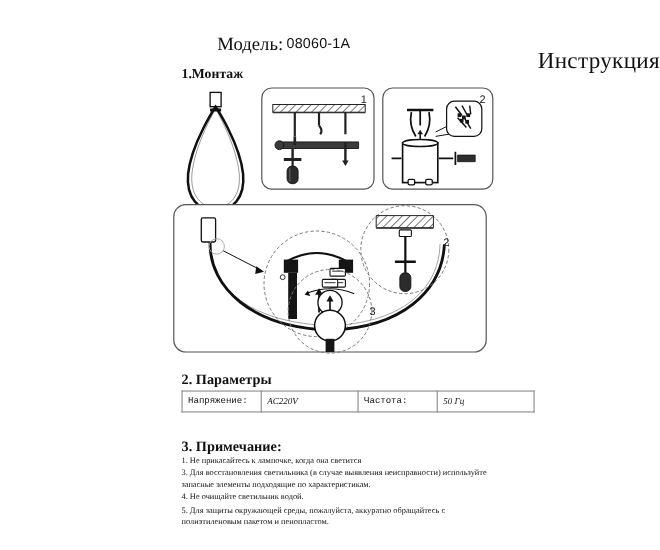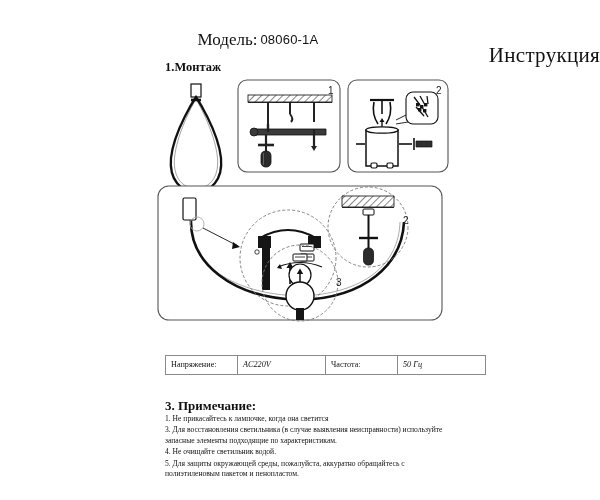--- a/index.html
+++ b/index.html
@@ -82,21 +82,21 @@
     color: #111;
   }
   .params-table td {
     border: 1px solid #8a8a8a;
     padding: 3px 4px 3px 5px;
     height: 12px;
     line-height: 1.1;
     white-space: nowrap;
     overflow: hidden;
   }
-  .params-table td.label { width: 62px; }
+  .params-table td.label { width: 62px; font-family: Liberation Mono, monospace; }
   .params-table td.value { width: 78px; font-style: italic; }
 
   
   .notes {
     position: absolute;
     left: 165px; top: 414px;
     width: 282px;
     font-family: "Liberation Serif", serif;
     font-size: 7.6px;
     line-height: 1.42;
@@ -242,20 +242,21 @@
         <path d="M130 192 l -3 4 l 5 1 z" fill="#111"></path>
         <line x1="150" y1="212" x2="150" y2="198" stroke="#111" stroke-width="1.5"></line>
         <path d="M146.8 202 l 3.2 -5.5 l 3.2 5.5" fill="#111"></path>
         <circle cx="150" cy="224" r="14" fill="#fff" stroke="#111" stroke-width="1.4"></circle>
         <rect x="146" y="236" width="8" height="12" fill="#151515"></rect>
         <text x="186" y="214" font-family="Liberation Sans, sans-serif" font-size="10" fill="#222">3</text>
       </g>
     </svg>
   </div>
 
+  <div class="section-heading" id="heading-params">2. Параметры</div>
 
   <table class="params-table">
     <tbody>
       <tr>
         <td class="label">Напряжение:</td>
         <td class="value">AC220V</td>
         <td class="label">Частота:</td>
         <td class="value">50 Гц</td>
       </tr>
     </tbody>

